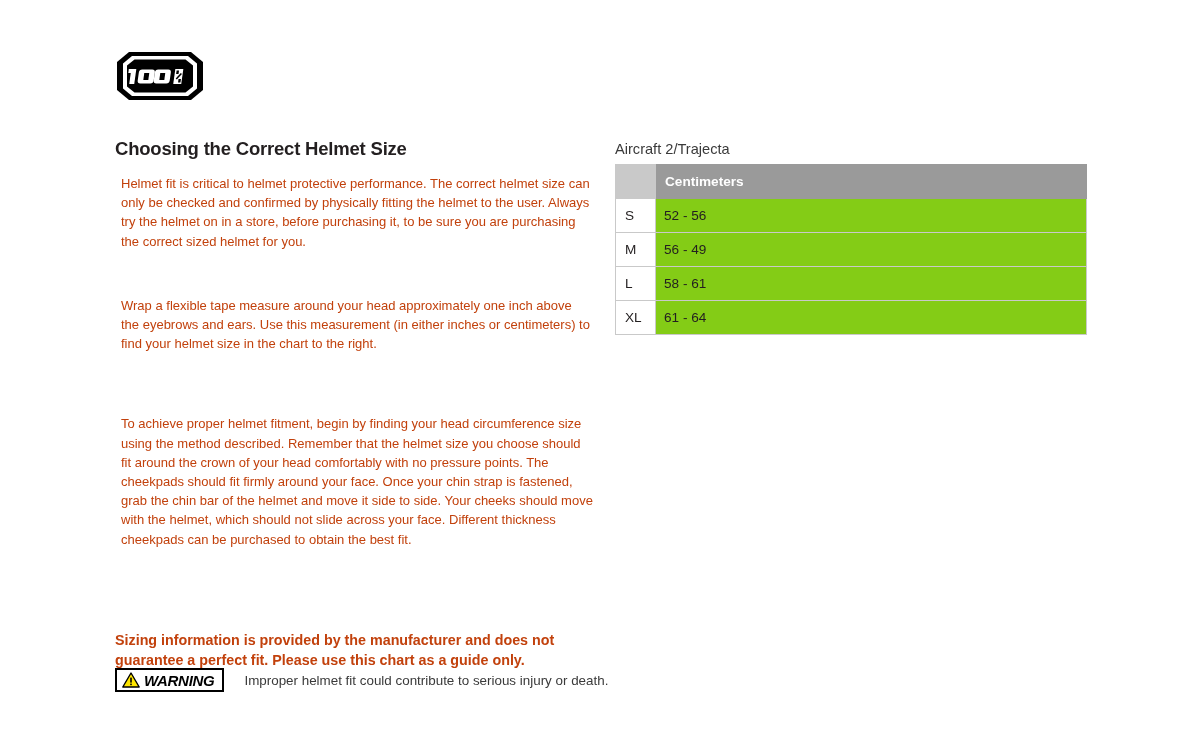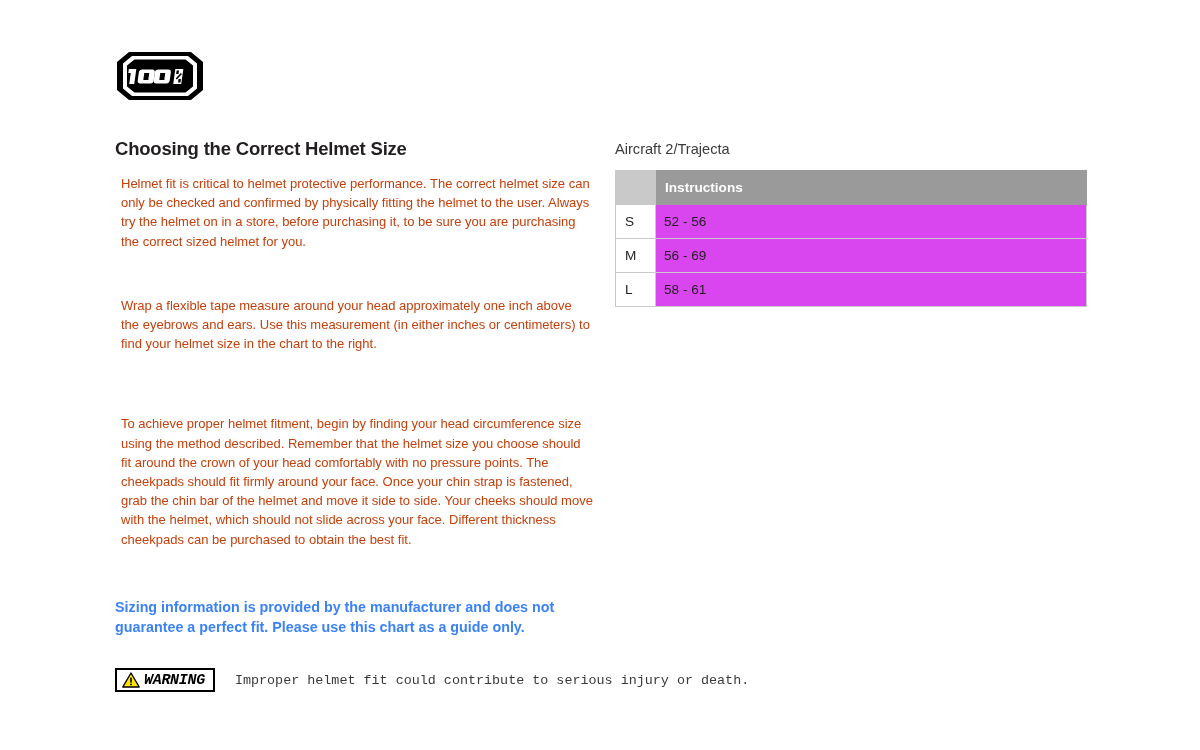--- a/index.html
+++ b/index.html
@@ -50,35 +50,34 @@
     margin: 6px;
     max-width: 472px;
   }
   .gap-1 { height: 33px; }
   .gap-2 { height: 29px; }
   .gap-3 { height: 20px; }
 
   .disclaimer {
     position: absolute;
     left: 115px;
-    top: 597px;
+    top: 630px;
     width: 470px;
     font-size: 14.3px;
     line-height: 20px;
     font-weight: bold;
-    color: #3b82f6;
+    color: #c2410c;
   }
 
   .warning-row {
     position: absolute;
     left: 115px;
     top: 668px;
     display: flex;
     align-items: center;
-    font-family: Liberation Mono, monospace;
   }
   .warning-badge {
     border: 2px solid #000;
     background: #fff;
     height: 24px;
     display: flex;
     align-items: center;
     padding: 0 8px 0 5px;
   }
   .warn-tri { margin-right: 4px; display:block; }
@@ -104,21 +103,21 @@
   }
   h2.chart-title {
     font-size: 18.5px;
     font-weight: bold;
     margin: 0;
     color: #231f20;
   }
   .chart-sub {
     font-size: 14.6px;
     color: #3a3a3a;
-    margin: 3px 0 13px 0;
+    margin: 3px 0 7px 0;
   }
   table.size-chart {
     border-collapse: collapse;
     width: 472px;
     table-layout: fixed;
   }
   table.size-chart th,
   table.size-chart td {
     border: 1px solid #c9c9c9;
     height: 34px;
@@ -138,21 +137,21 @@
     background: #c9c9c9;
     border-color: #c9c9c9;
   }
   col.c-size { width: 40px; }
   tbody tr td.size-cell {
     background: #ffffff;
     font-size: 13.6px;
     color: #231f20;
   }
   tbody tr td.val-cell {
-    background: #d946ef;
+    background: #84cc16;
     padding-left: 8px;
   }
 </style>
 </head>
 <body>
 
 <div class="page">
 
   <div class="logo-wrap">
     <svg class="logo-svg" width="90" height="52" viewBox="0 0 90 52" xmlns="http://www.w3.org/2000/svg">
@@ -208,33 +207,37 @@
     <div class="chart-sub">Aircraft 2/Trajecta</div>
 
     <table class="size-chart">
       <colgroup>
         <col class="c-size">
         <col>
       </colgroup>
       <thead>
         <tr>
           <th class="corner"></th>
-          <th>Instructions</th>
+          <th>Centimeters</th>
         </tr>
       </thead>
       <tbody>
         <tr>
           <td class="size-cell">S</td>
           <td class="val-cell">52 - 56</td>
         </tr>
         <tr>
           <td class="size-cell">M</td>
-          <td class="val-cell">56 - 69</td>
+          <td class="val-cell">56 - 49</td>
         </tr>
         <tr>
           <td class="size-cell">L</td>
           <td class="val-cell">58 - 61</td>
         </tr>
+        <tr>
+          <td class="size-cell">XL</td>
+          <td class="val-cell">61 - 64</td>
+        </tr>
       </tbody>
     </table>
   </div>
 
 </div>
 
 </body></html>

